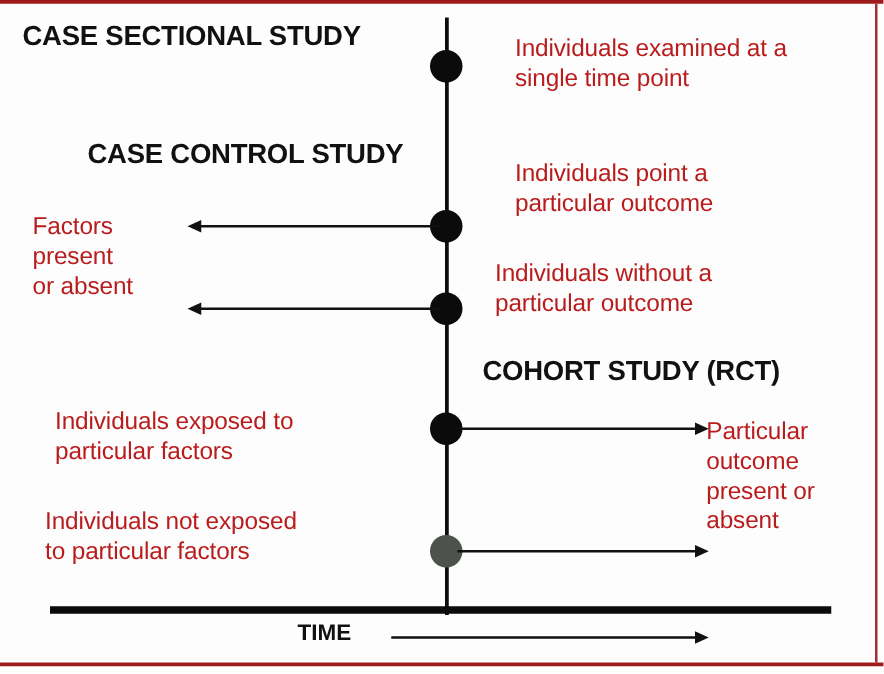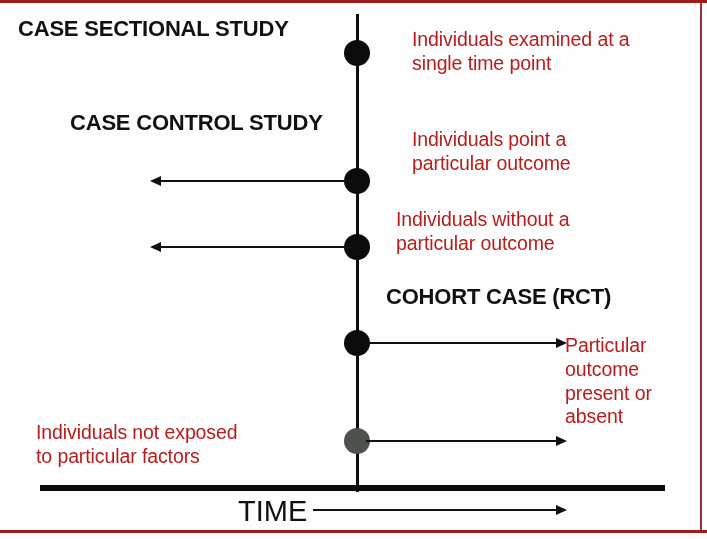--- a/index.html
+++ b/index.html
@@ -94,22 +94,22 @@
   .arrowhead.right { border-left: 11px solid #111111; }
 
   
   .time-baseline {
     position: absolute;
     background: #0b0b0b;
     height: 6px;
   }
   .time-label {
     position: absolute;
-    font-weight: normal;
-    font-size: 29px;
+    font-weight: bold;
+    font-size: 18px;
     color: #111111;
     white-space: nowrap;
     line-height: 1;
   }
   .time-arrow-shaft {
     position: absolute;
     height: 2px;
     background: #111111;
   }
 </style>
@@ -140,33 +140,38 @@
   <div class="note" style="left: 412px; top: 128px; width: 280px; white-space: pre-line;">Individuals point a
 particular outcome</div>
 
   <div class="node filled" style="left:344px; top:234px;"></div>
   <div class="connector" style="left:160px; top:246px; width:192px;"></div>
   <div class="arrowhead left" style="left:150px; top:242px;"></div>
 
   <div class="note" style="left: 396px; top: 208px; width: 280px; white-space: pre-line;">Individuals without a
 particular outcome</div>
 
+  <div class="note" style="left: 26px; top: 170px; width: 130px; white-space: pre-line;">Factors
+present
+or absent</div>
 
-  <div class="heading" style="left:386px; top:286px;">COHORT CASE (RCT)</div>
+  <div class="heading" style="left:386px; top:286px;">COHORT STUDY (RCT)</div>
 
   <div class="node filled" style="left:344px; top:330px;"></div>
   <div class="connector" style="left:366px; top:342px; width:190px;"></div>
   <div class="arrowhead right" style="left:556px; top:338px;"></div>
 
+  <div class="note" style="left: 44px; top: 326px; width: 300px; white-space: pre-line;">Individuals exposed to
+particular factors</div>
 
   <div class="node grey" style="left:344px; top:428px;"></div>
   <div class="connector" style="left:366px; top:440px; width:190px;"></div>
   <div class="arrowhead right" style="left:556px; top:436px;"></div>
 
-  <div class="note" style="left: 36px; top: 421px; width: 320px; white-space: pre-line;">Individuals not exposed
+  <div class="note" style="left: 36px; top: 406px; width: 320px; white-space: pre-line;">Individuals not exposed
 to particular factors</div>
 
   <div class="note" style="left: 565px; top: 334px; width: 128px; white-space: pre-line;">Particular
 outcome
 present or
 absent</div>
 
   <div class="time-baseline" style="left:40px; top:485px; width:625px;"></div>
 
   <div class="time-label" style="left:238px; top:497px;">TIME</div>

